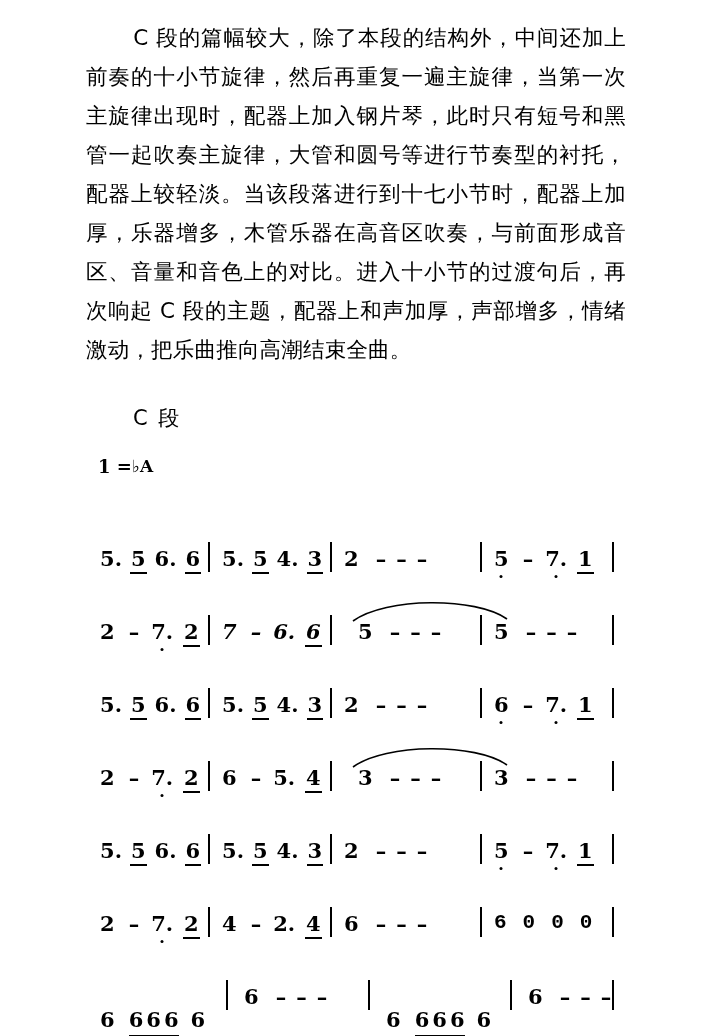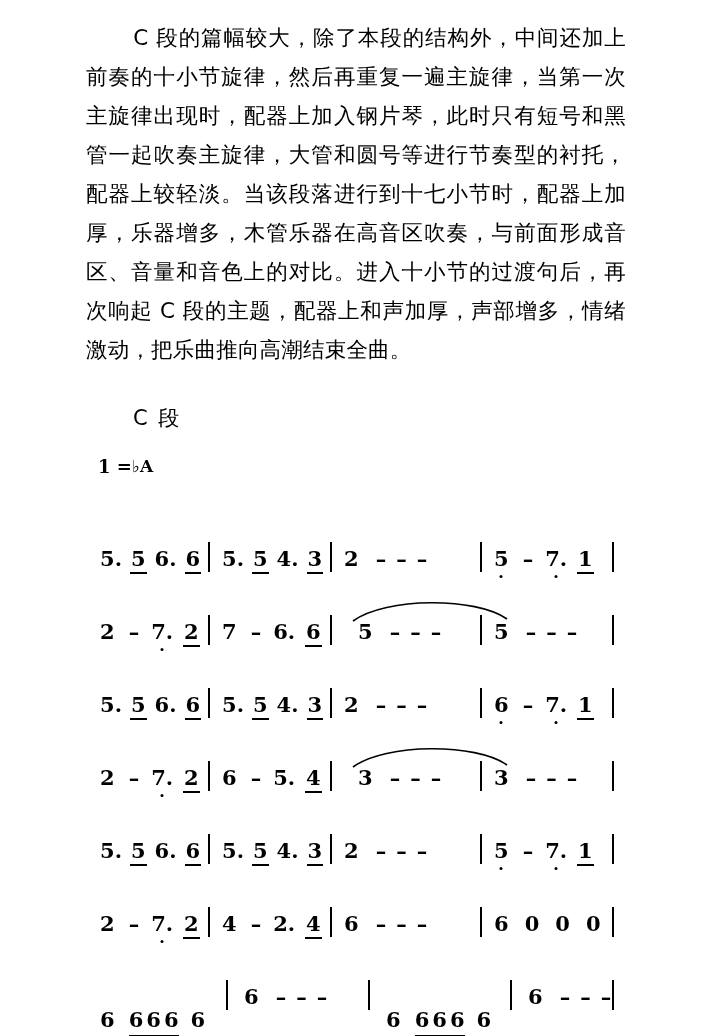--- a/index.html
+++ b/index.html
@@ -184,21 +184,21 @@
         <span class="note">5<span class="dot-under"></span></span><span class="sp" style="width:14px"></span><span class="dash">–</span><span class="sp" style="width:12px"></span><span class="note">7<span class="dot-under"></span><span class="dotaug">.</span></span><span class="sp" style="width:11px"></span><span class="note">1<span class="underline1"></span></span>
       </div>
       <div class="bar" style="left:526px;"></div>
     </div>
 
     <div class="sys">
       <div class="cell" style="left:14px;">
         <span class="note">2</span><span class="sp" style="width:14px"></span><span class="dash">–</span><span class="sp" style="width:12px"></span><span class="note">7<span class="dot-under"></span><span class="dotaug">.</span></span><span class="sp" style="width:11px"></span><span class="note">2<span class="underline1"></span></span>
       </div>
       <div class="bar" style="left:122px;"></div>
-      <div class="cell" style="left:136px;">
+      <div class="cell" style="left:136px;font-style:italic;">
         <span class="note">7</span><span class="sp" style="width:14px"></span><span class="dash">–</span><span class="sp" style="width:12px"></span><span class="note">6<span class="dotaug">.</span></span><span class="sp" style="width:11px"></span><span class="note">6<span class="underline1"></span></span>
       </div>
       <div class="bar" style="left:244px;"></div>
       <div class="cell" style="left:272px;">
         <span class="note">5</span><span class="sp" style="width:17px"></span><span class="dash">–</span><span class="sp" style="width:10px"></span><span class="dash">–</span><span class="sp" style="width:10px"></span><span class="dash">–</span>
       </div>
       <div class="bar" style="left:394px;"></div>
       <div class="cell" style="left:408px;">
         <span class="note">5</span><span class="sp" style="width:17px"></span><span class="dash">–</span><span class="sp" style="width:10px"></span><span class="dash">–</span><span class="sp" style="width:10px"></span><span class="dash">–</span>
       </div>
@@ -274,21 +274,21 @@
       </div>
       <div class="bar" style="left:122px;"></div>
       <div class="cell" style="left:136px;">
         <span class="note">4</span><span class="sp" style="width:14px"></span><span class="dash">–</span><span class="sp" style="width:12px"></span><span class="note">2<span class="dotaug">.</span></span><span class="sp" style="width:11px"></span><span class="note">4<span class="underline1"></span></span>
       </div>
       <div class="bar" style="left:244px;"></div>
       <div class="cell" style="left:258px;">
         <span class="note">6</span><span class="sp" style="width:17px"></span><span class="dash">–</span><span class="sp" style="width:10px"></span><span class="dash">–</span><span class="sp" style="width:10px"></span><span class="dash">–</span>
       </div>
       <div class="bar" style="left:394px;"></div>
-      <div class="cell" style="left:408px;">
+      <div class="cell" style="left:408px;font-family:Liberation Mono, monospace;">
         <span class="note">6</span><span class="sp" style="width:16px"></span><span class="note">0</span><span class="sp" style="width:16px"></span><span class="note">0</span><span class="sp" style="width:16px"></span><span class="note">0</span>
       </div>
       <div class="bar" style="left:526px;"></div>
     </div>
 
     <div class="sys">
       <div class="cell" style="left:14px;">
         <span class="note">6</span><span class="sp" style="width:14px"></span><span class="grp">6<span class="sp" style="width:3px"></span>6<span class="sp" style="width:3px"></span>6<span class="underline1"></span></span><span class="sp" style="width:12px"></span><span class="note">6</span>
       </div>
       <div class="bar" style="left:140px;"></div>

